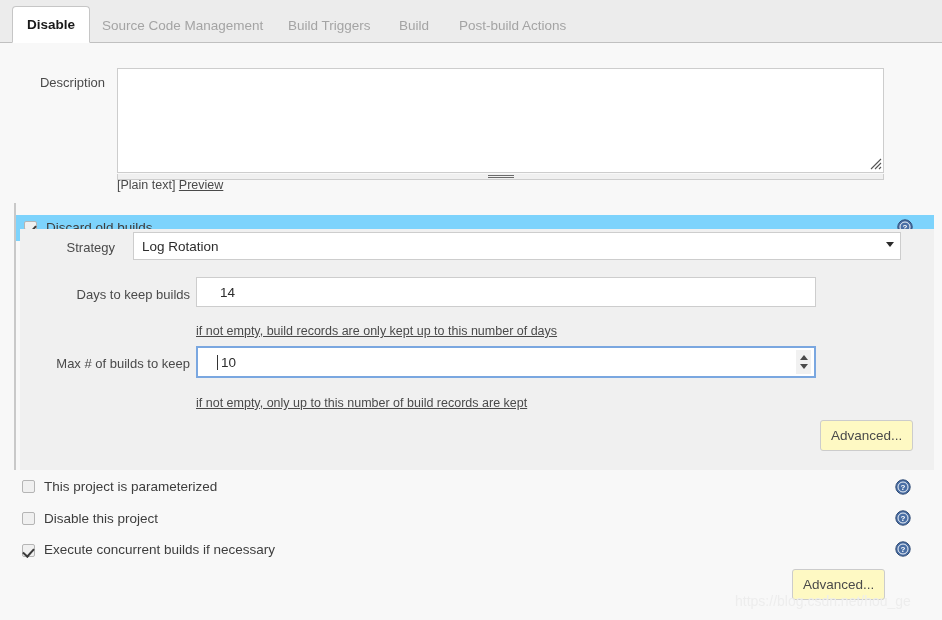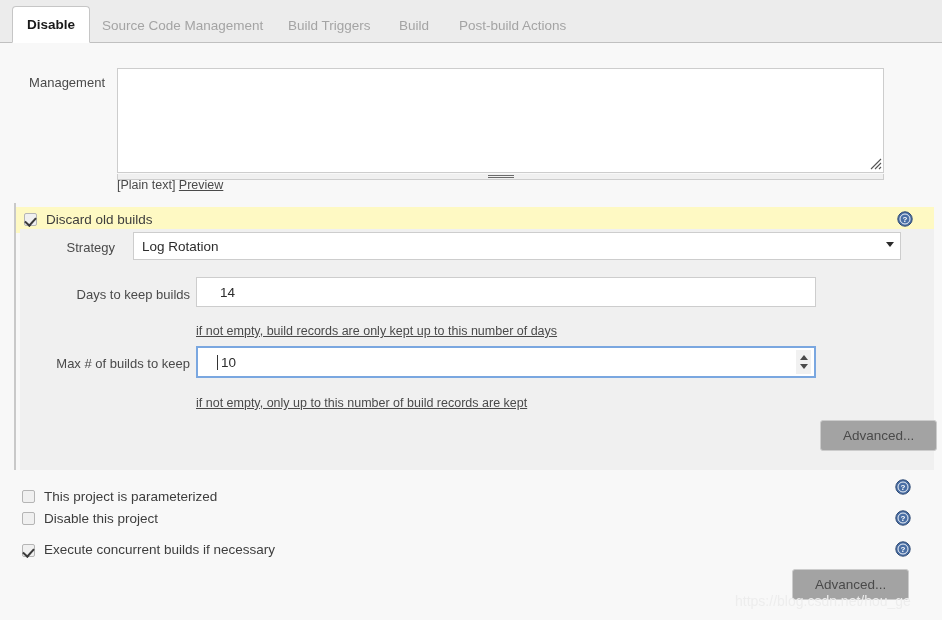--- a/index.html
+++ b/index.html
@@ -95,22 +95,22 @@
     cursor: pointer;
   }
 
   
   .section-discard {
     position: absolute; left: 14px; top: 203px;
     width: 918px; height: 267px;
     border-left: 2px solid #c9c9c9;
   }
   .section-head {
-    position: absolute; left: 0; top: 4px; width: 918px; height: 26px;
-    background: #fef9c3;
+    position: absolute; left: 0; top: 12px; width: 918px; height: 26px;
+    background: #7dd3fc;
     text-decoration: underline;
   }
   .section-body {
     position: absolute; left: 4px; top: 26px; width: 914px; height: 241px;
     background: #f0f0f0;
   }
 
   
   .cbx {
     -webkit-appearance: none; appearance: none;
@@ -207,27 +207,27 @@
   .spinner .dn { border-top: 5px solid #4a4a4a; }
 
   .caret {
     position: absolute;
     width: 1px; height: 15px;
     background: #333;
   }
 
   
   .btn {
-    background: #a3a3a3;
+    background: #fef9c3;
     border: 1px solid #cccccc;
     border-radius: 3px;
     font-family: "Liberation Sans", sans-serif;
     font-size: 13.5px;
     color: #4a4a4a;
-    padding: 7px 22px;
+    padding: 7px 10px;
     cursor: pointer;
     white-space: nowrap;
   }
   .btn-advanced-inner { position: absolute; left: 820px; top: 420px; }
   .btn-advanced-outer { position: absolute; left: 792px; top: 569px; }
 
   
   .bottom-rows { position: absolute; left: 0; top: 470px; width: 942px; }
   .bottom-row { position: absolute; left: 22px; }
   .bottom-help { position: absolute; left: 895px; }
@@ -258,21 +258,21 @@
       <span>Build Triggers</span>
     </div>
     <div class="tab" style="left:385px;">
       <span>Build</span>
     </div>
     <div class="tab" style="left:445px;">
       <span>Post-build Actions</span>
     </div>
   </div>
 
-  <div class="row-label desc-label">Management</div>
+  <div class="row-label desc-label">Description</div>
 
   <textarea class="desc-textarea" placeholder="" style=""></textarea>
 
   <svg class="desc-resize-icon" viewBox="0 0 14 14">
     <path d="M13 3 L3 13 M13 7 L7 13 M13 11 L11 13" stroke="#555" stroke-width="1.1" fill="none"></path>
   </svg>
 
   <div class="desc-dragbar">
     <div class="grip"></div>
   </div>
@@ -317,21 +317,21 @@
       </div>
       <div class="fld-hint" style="left:176px; top:167px;">if not empty, only up to this number of build records are kept</div>
 
     </div>
   </div>
 
   <button class="btn btn-advanced-inner">Advanced...</button>
 
   <div class="bottom-rows">
 
-    <label class="cbx-line bottom-row" style="top:19px;">
+    <label class="cbx-line bottom-row" style="top:9px;">
       <span class="cbx"></span>
       <span class="cbx-text">This project is parameterized</span>
     </label>
     <svg class="help-icon bottom-help" style="top:9px;" viewBox="0 0 16 16">
       <circle cx="8" cy="8" r="7.2" fill="#4a6fa5" stroke="#2f4a74" stroke-width="1"></circle>
       <circle cx="8" cy="8" r="5" fill="none" stroke="#ffffff" stroke-width="0.9"></circle>
       <text x="8" y="11.4" font-size="8" font-family="Liberation Sans, sans-serif" fill="#ffffff" text-anchor="middle" font-weight="bold">?</text>
     </svg>
 
     <label class="cbx-line bottom-row" style="top:41px;">

